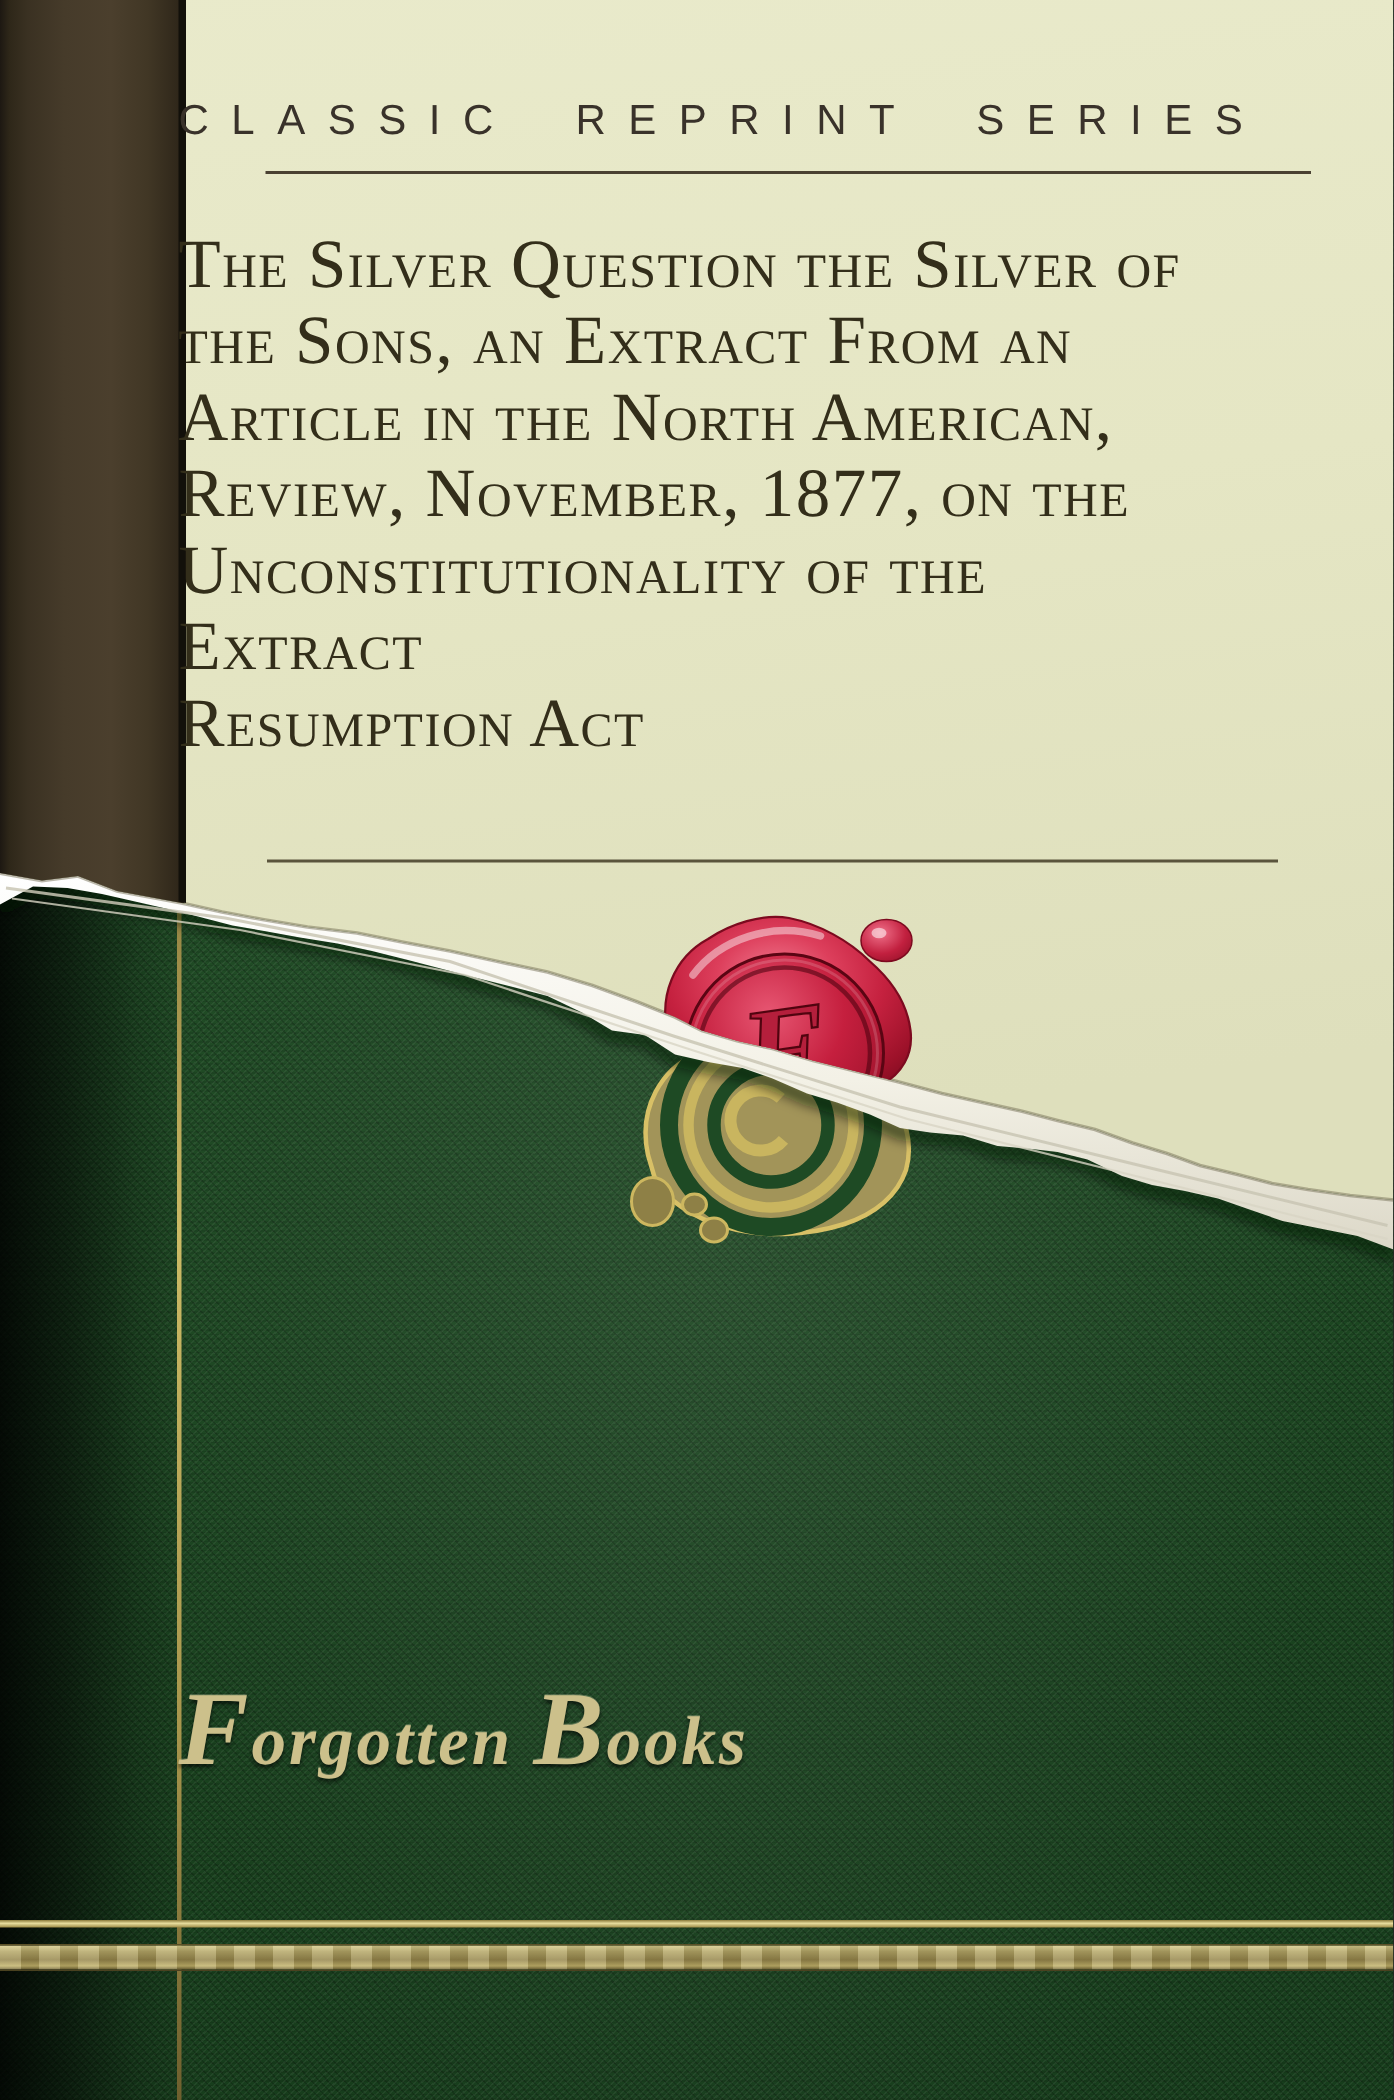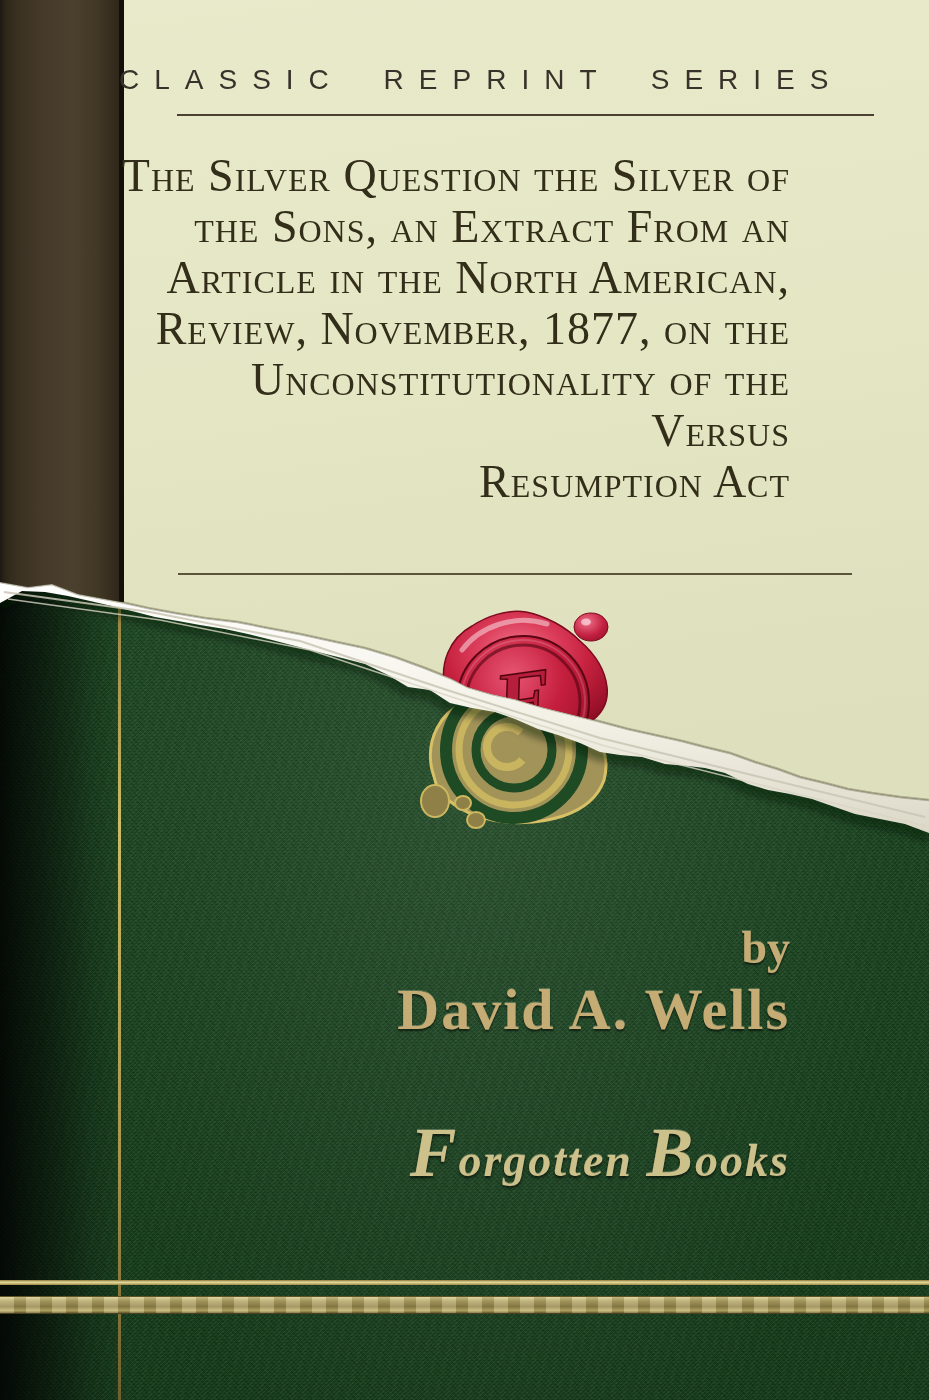--- a/index.html
+++ b/index.html
@@ -27,21 +27,21 @@
   }
   .gold-hband{
     position:absolute; left:0; top:1296px; width:929px; height:16px; z-index:2;
     background:
       repeating-linear-gradient(90deg, rgba(255,255,240,0.18) 0 14px, rgba(0,0,0,0.10) 14px 26px),
       linear-gradient(180deg,#d9cd8d 0%,#b2a465 25%,#938349 60%,#c0b069 85%,#6e6233 100%);
     border-top:1px solid #5d5228; border-bottom:1px solid #4a411f;
   }
   .paper-svg{position:absolute; left:0; top:0; z-index:3;}
 
-  .txt{position:absolute; left:119px; width:671px; text-align:right; z-index:4;}
+  .txt{position:absolute; left:119px; width:671px; text-align:left; z-index:4;}
   .series{
     top:64px;
     font-family:"Liberation Sans", sans-serif;
     font-size:28px; font-weight:400; color:#39322a;
     letter-spacing:15px; word-spacing:17px; white-space:nowrap;
   }
   .series-rule{position:absolute; left:177px; top:114px; width:697px; height:2px; background:#4a4132; z-index:4;}
   .title{
     top:150px;
     font-variant:small-caps;
@@ -158,26 +158,24 @@
   </svg>
 
   <div class="txt series">CLASSIC REPRINT SERIES</div>
   <div class="series-rule"></div>
 
   <div class="txt title">
     <div>The Silver Question the Silver of</div>
     <div>the Sons, an Extract From an</div>
     <div>Article in the North American,</div>
     <div>Review, November, 1877, on the</div>
-    <div>Unconstitutionality of the Versus</div>
+    <div>Unconstitutionality of the Extract</div>
     <div>Resumption Act</div>
   </div>
   <div class="title-rule"></div>
 
-  <div class="txt byline">by</div>
-  <div class="txt author">David A. Wells</div>
 
   <div class="txt logo">
     <span class="big">F</span><span>orgotten</span>
     <span class="big">B</span><span>ooks</span>
   </div>
 
 </div>
 
 </body></html>

